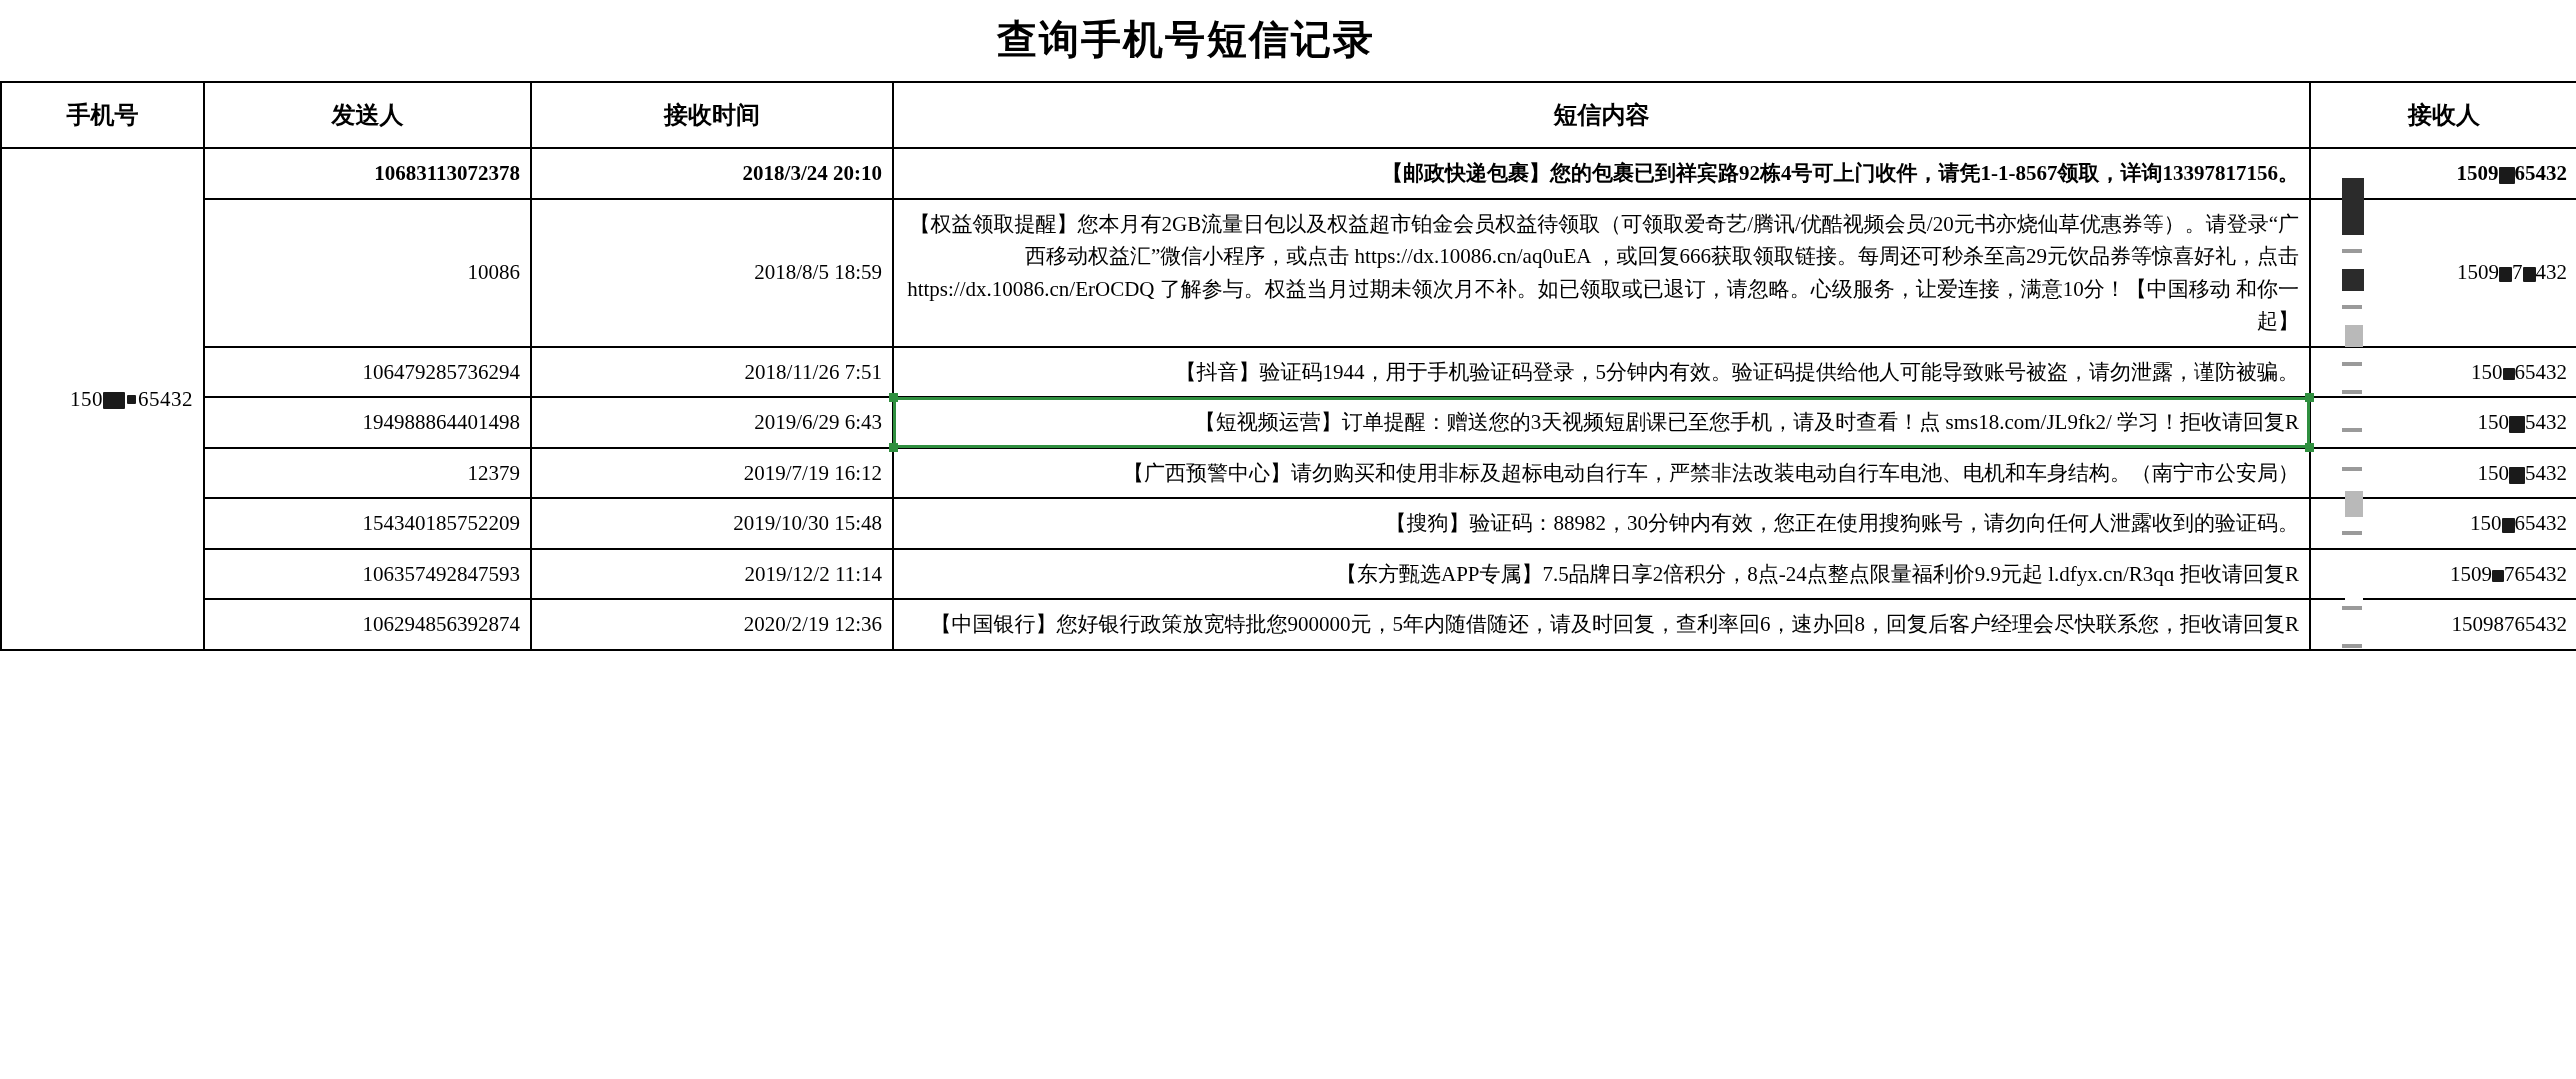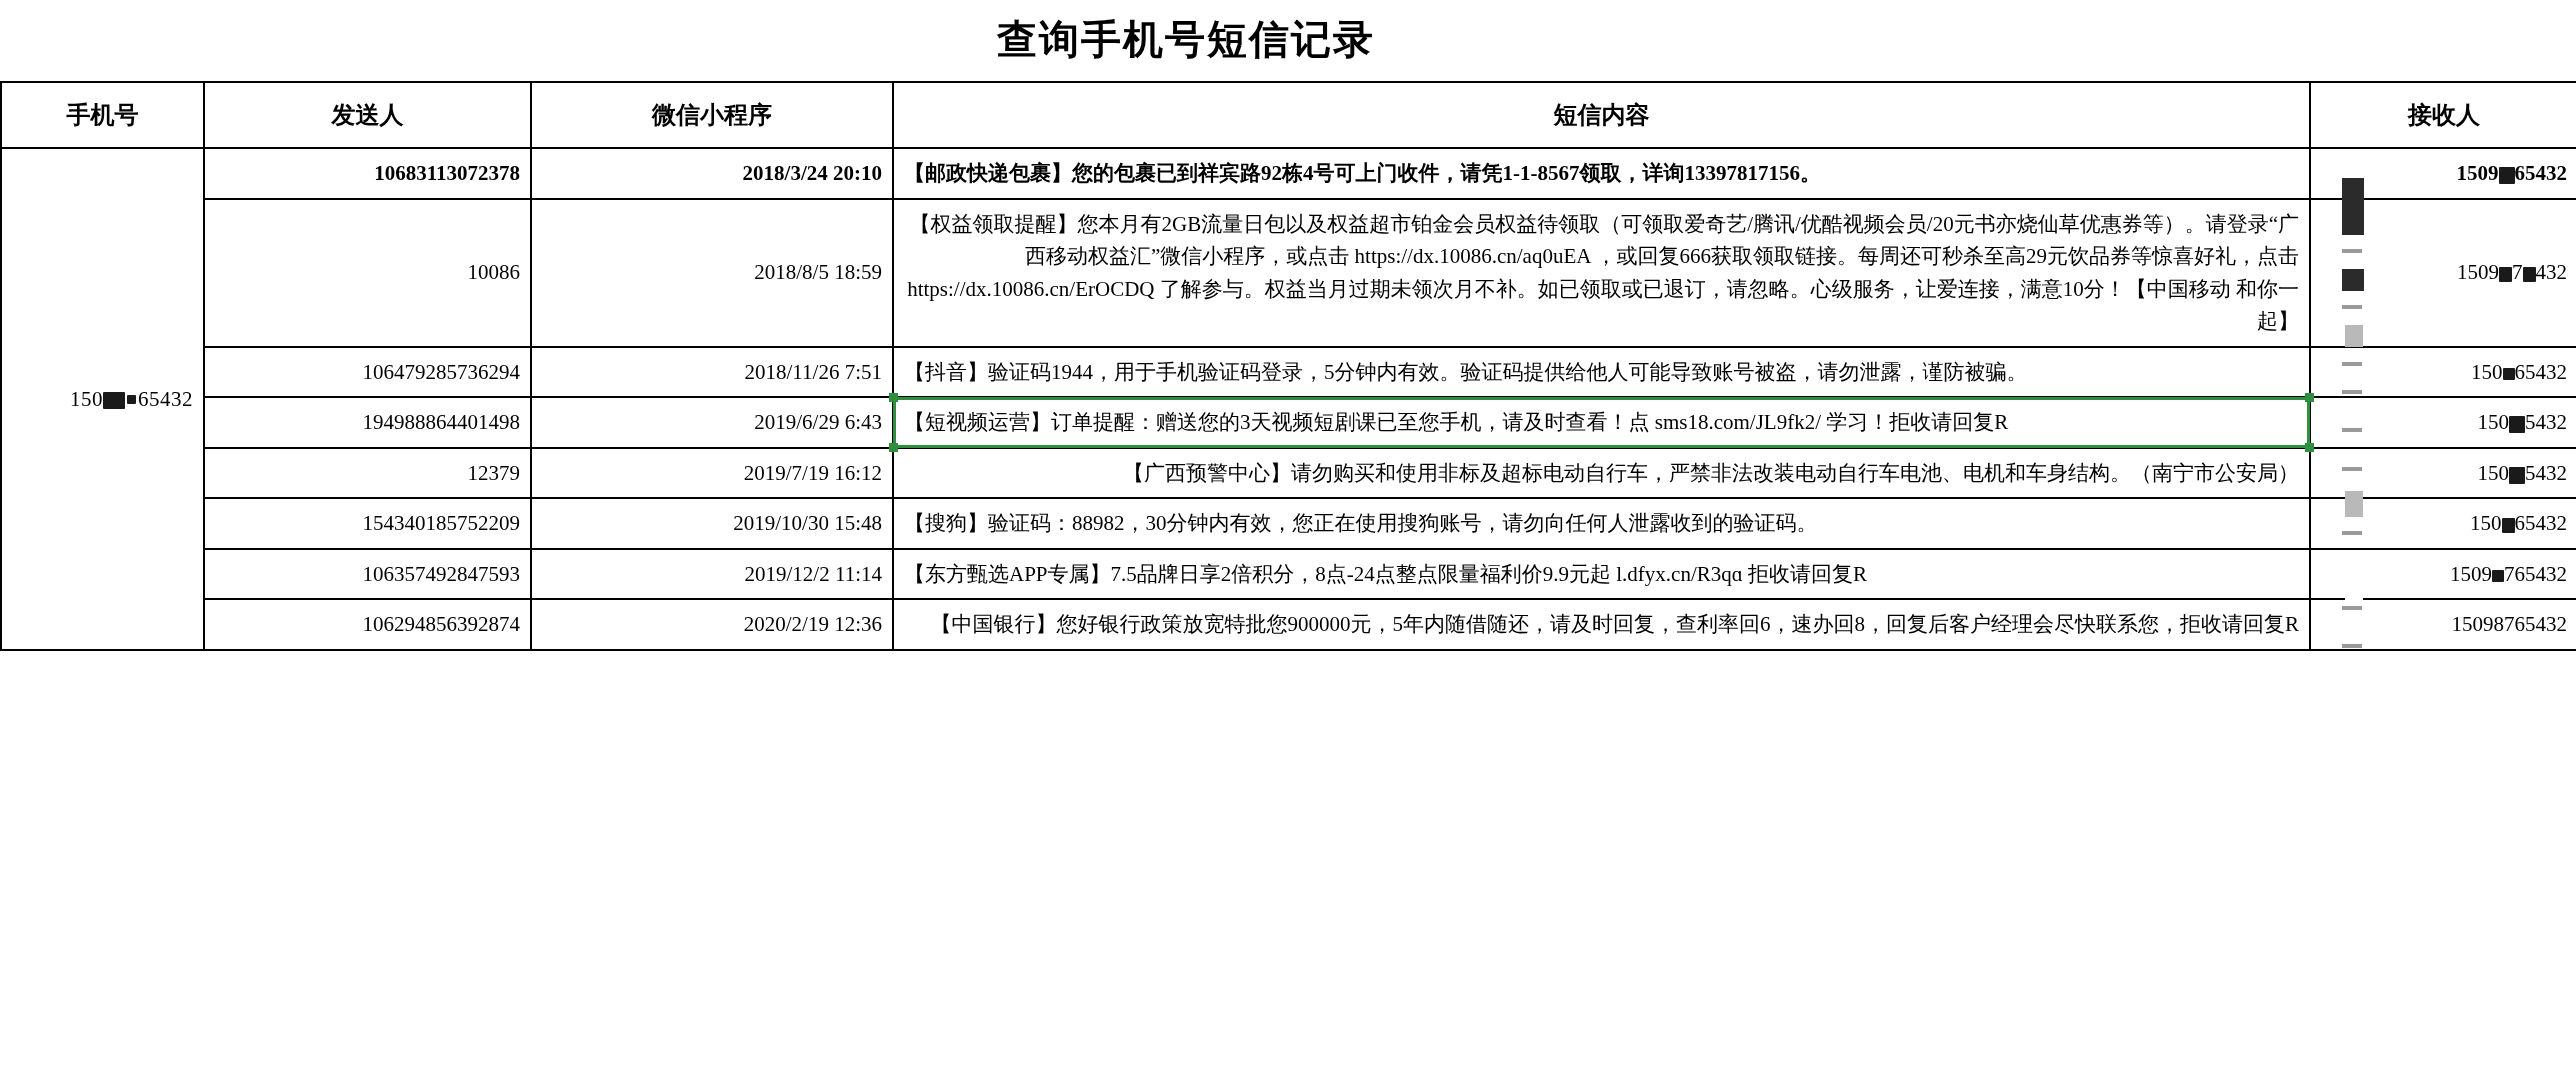--- a/index.html
+++ b/index.html
@@ -73,21 +73,21 @@
     text-align: center;
     font-size: 22px;
     white-space: nowrap;
   }
   td.content {
     text-align: justify;
     text-justify: inter-ideograph;
     font-size: 21px;
   }
   td.content.center {
-    text-align: left;
+    text-align: right;
   }
   td.recv {
     text-align: center;
     font-size: 22px;
     white-space: nowrap;
     position: relative;
   }
   tr.bold-row td.sender,
   tr.bold-row td.time,
   tr.bold-row td.content,
@@ -160,21 +160,21 @@
       <col class="c-phone">
       <col class="c-sender">
       <col class="c-time">
       <col class="c-content">
       <col class="c-recv">
     </colgroup>
     <thead>
       <tr>
         <th>手机号</th>
         <th>发送人</th>
-        <th>微信小程序</th>
+        <th>接收时间</th>
         <th>短信内容</th>
         <th>接收人</th>
       </tr>
     </thead>
     <tbody>
 
       <tr class="bold-row">
         <td class="phone-cell" rowspan="8">
           <span>150</span><span class="redact w2"></span><span class="redact dot"></span><span>65432</span>
         </td>

